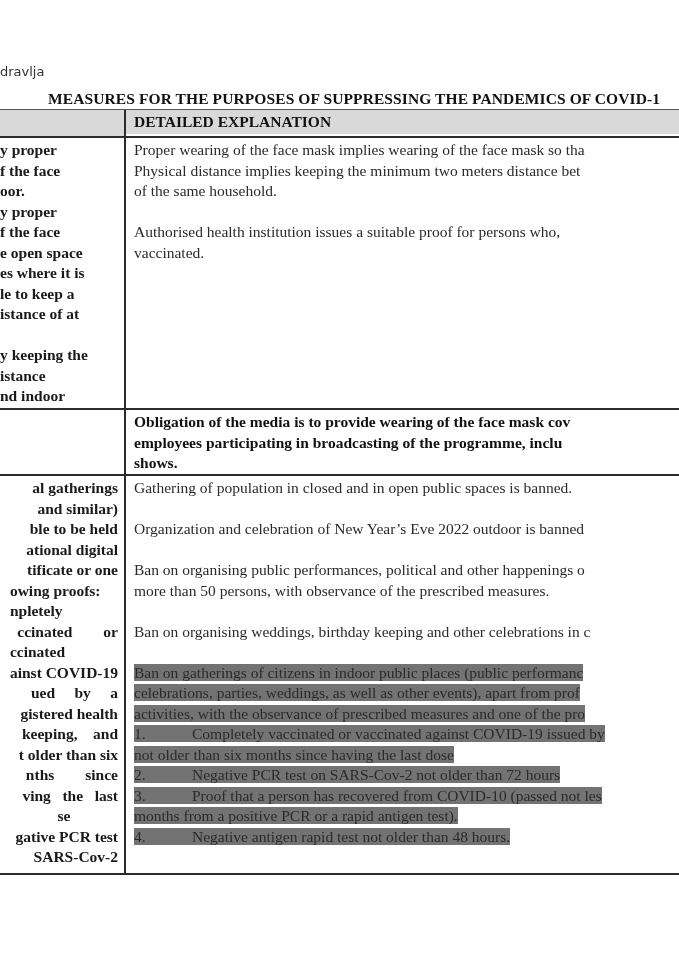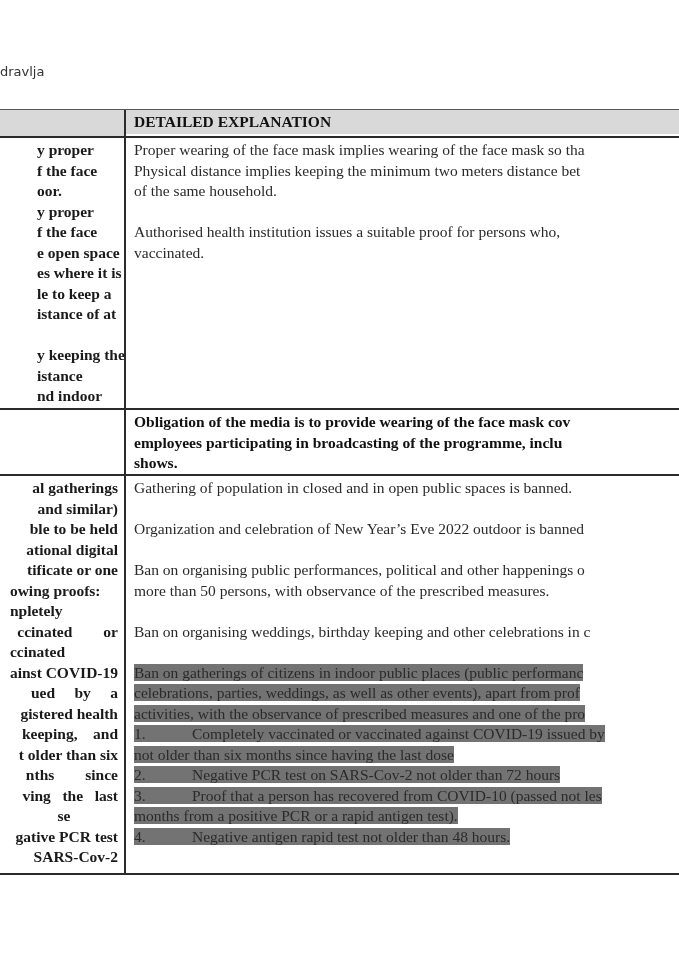--- a/index.html
+++ b/index.html
@@ -93,21 +93,20 @@
     .left-lines {
       position: absolute;
       right: 6px;
       top: 0;
       white-space: nowrap;
       text-align: right;
     }
     .left-line {
       display: block;
       height: 20.5px;
-      margin-left: 37px;
     }
     .right-line {
       display: block;
       height: 20.5px;
     }
     .bold { font-weight: bold; color: #111; }
     .hl {
       background: #737373;
     }
     .num {
@@ -115,20 +114,21 @@
       width: 58px;
     }
   </style>
 </head>
 <body>
 
 <div class="page">
 
   <div class="header-ministry">dravlja</div>
 
+  <div class="doc-title">MEASURES FOR THE PURPOSES OF SUPPRESSING THE PANDEMICS OF COVID-1</div>
 
   <div class="table-wrap">
 
     <div class="row first head-row">
       <div class="col-left" style="height:26px;"></div>
       <div class="col-right">DETAILED EXPLANATION</div>
     </div>
 
     <div class="row" style="height:270px;">
       <div class="col-left" style="height:270px;">

